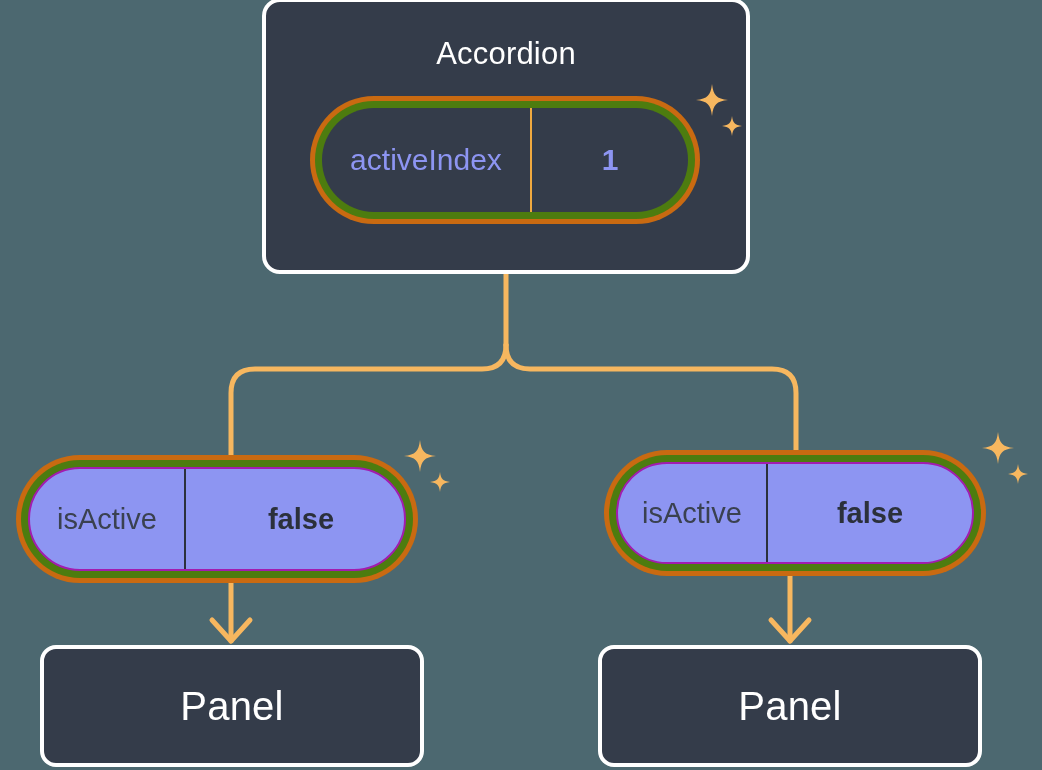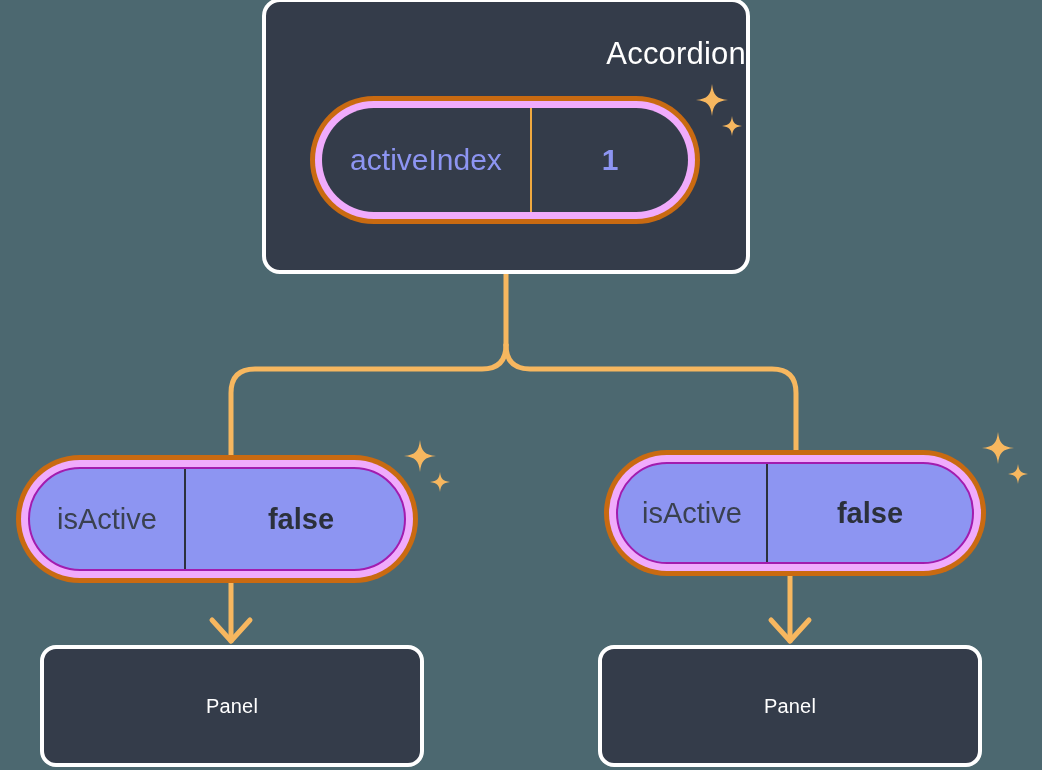--- a/index.html
+++ b/index.html
@@ -38,21 +38,21 @@
     background: #343c4a;
     border: 4px solid #ffffff;
     border-radius: 16px;
     box-sizing: border-box;
     z-index: 2;
   }
   .node-title {
     color: #ffffff;
     font-size: 31px;
     font-weight: 400;
-    text-align: right;
+    text-align: center;
     letter-spacing: 0.2px;
     white-space: nowrap;
   }
 
   
   #accordion-box {
     left: 262px;
     top: -2px;
     width: 488px;
     height: 276px;
@@ -66,39 +66,39 @@
   .panel-box {
     width: 384px;
     height: 122px;
     top: 645px;
     display: flex;
     align-items: center;
     justify-content: center;
   }
   #panel-left  { left: 40px; }
   #panel-right { left: 598px; }
-  .panel-box .node-title { font-size: 20px; }
+  .panel-box .node-title { font-size: 40px; }
 
   
   .pill {
     position: absolute;
     display: flex;
     align-items: stretch;
     box-sizing: border-box;
     border-radius: 999px;
     background: #c96a11;                 
     padding: 5px;
     z-index: 3;
   }
   .pill-mid {
     display: flex;
     align-items: stretch;
     flex: 1 1 auto;
     border-radius: 999px;
-    background: #f0abfc;                 
+    background: #4d7c0f;                 
     padding: 7px;
     box-sizing: border-box;
   }
   .pill-inner {
     display: flex;
     align-items: stretch;
     flex: 1 1 auto;
     border-radius: 999px;
     box-sizing: border-box;
     overflow: hidden;

